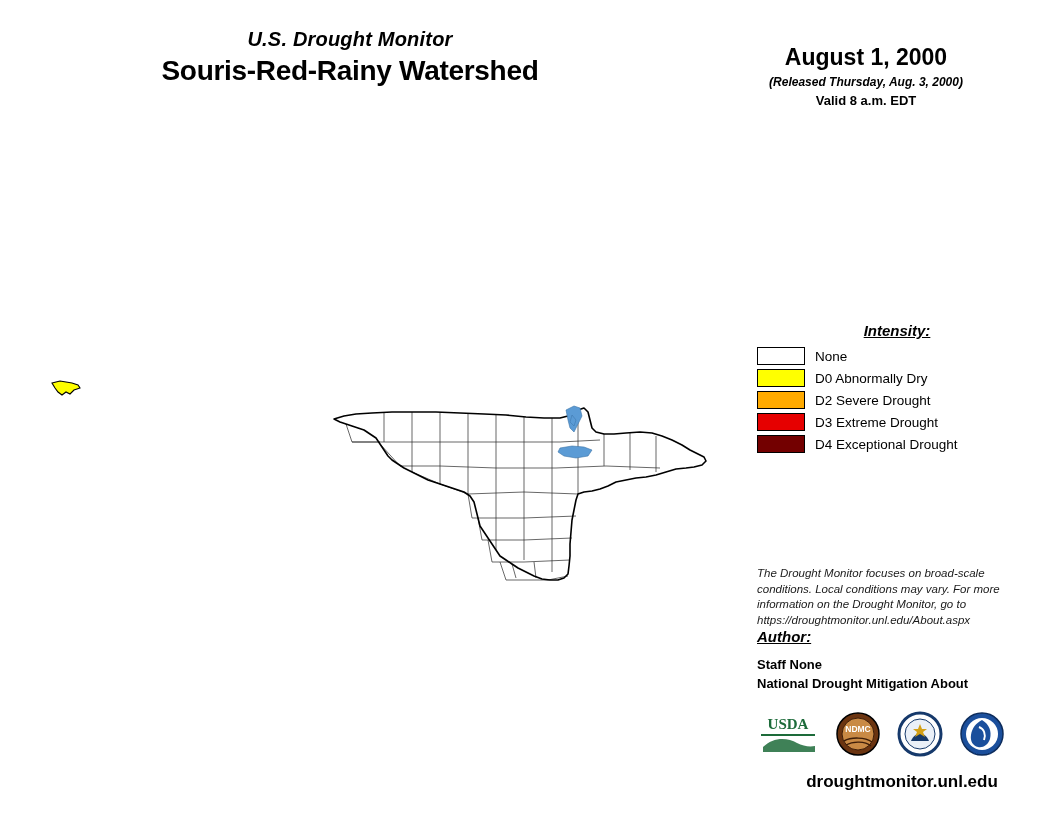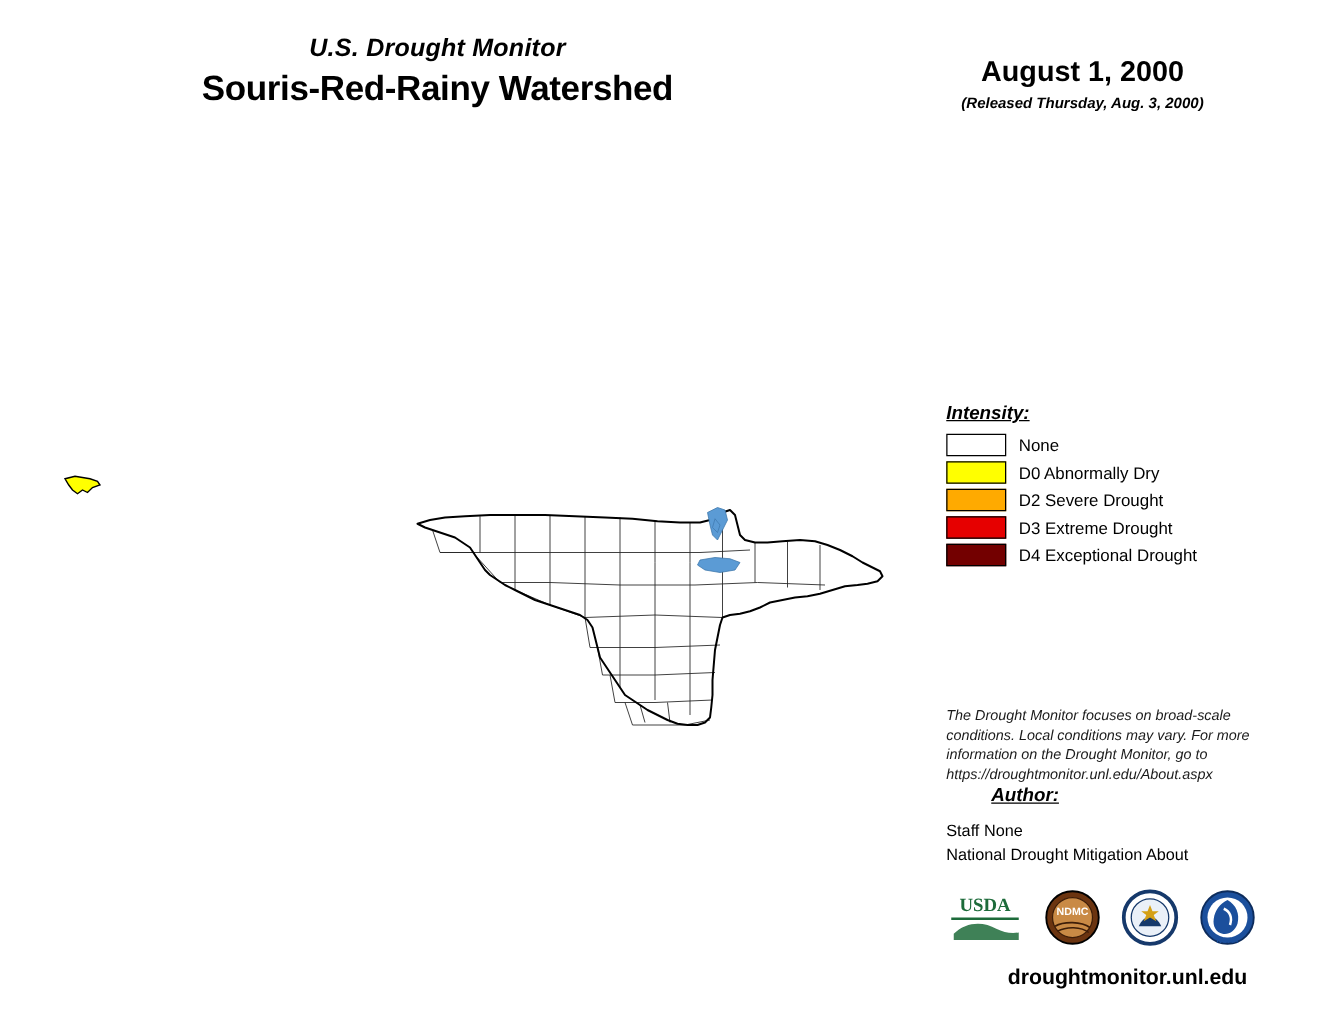--- a/index.html
+++ b/index.html
@@ -75,20 +75,21 @@
     left: 757px;
     top: 322px;
     width: 280px;
   }
   #legend-title {
     font-size: 15px;
     font-weight: bold;
     font-style: italic;
     text-decoration: underline;
     margin-bottom: 8px;
+    text-align: center;
   }
   .legend-row {
     display: flex;
     align-items: center;
     margin-bottom: 4px;
   }
   .swatch {
     width: 48px;
     height: 18px;
     border: 1px solid #000000;
@@ -116,25 +117,25 @@
     position: absolute;
     left: 757px;
     top: 628px;
     width: 280px;
   }
   #author-title {
     font-size: 15px;
     font-weight: bold;
     font-style: italic;
     text-decoration: underline;
-    margin-left: 36px;
   }
   .author-line {
     font-size: 13px;
     margin-top: 4px;
+    font-weight: bold;
   }
   #author-line-1 { margin-top: 12px; }
 
   
   #logo-row {
     position: absolute;
     left: 757px;
     top: 706px;
     width: 290px;
     height: 56px;
@@ -169,20 +170,21 @@
 <body>
 
 <div id="title-block">
   <div id="subtitle-line">U.S. Drought Monitor</div>
   <div id="main-title">Souris-Red-Rainy Watershed</div>
 </div>
 
 <div id="date-block">
   <div id="date-main">August 1, 2000</div>
   <div id="date-released">(Released Thursday, Aug. 3, 2000)</div>
+  <div id="date-valid">Valid 8 a.m. EDT</div>
 </div>
 
 <div id="map-area">
   <svg width="740" height="560" viewBox="0 0 740 560">
 
     <g>
       <path d="M52 263 L60 261 L66 262 L72 263 L78 265 L80 268 L74 270 L70 274 L66 272 L62 275 L58 272 L55 268 Z" fill="#ffff00" stroke="#000000" stroke-width="1.1"></path>
     </g>
 
     <g>

